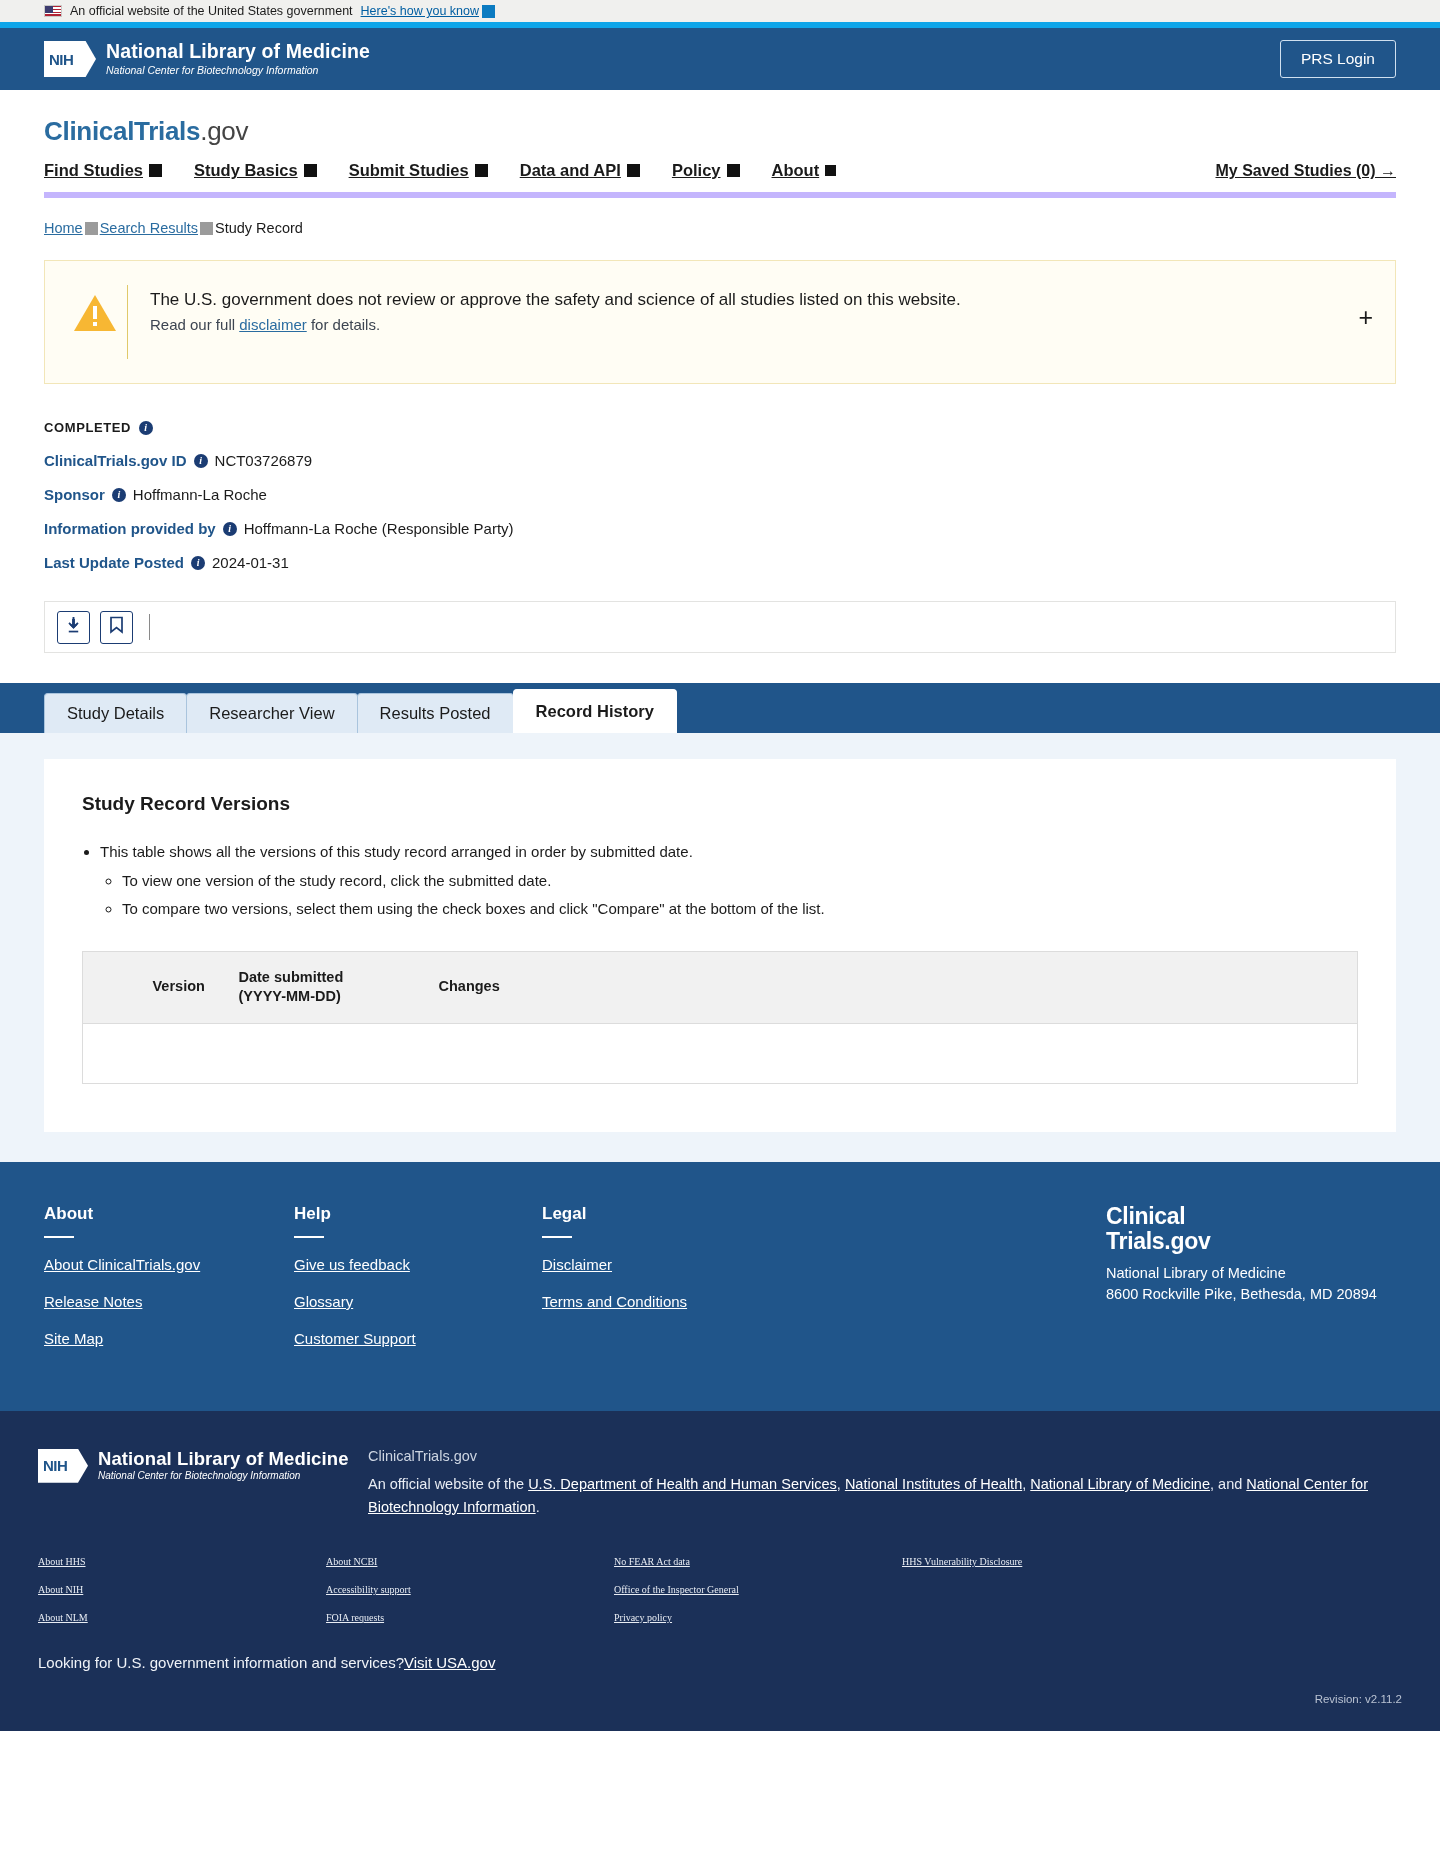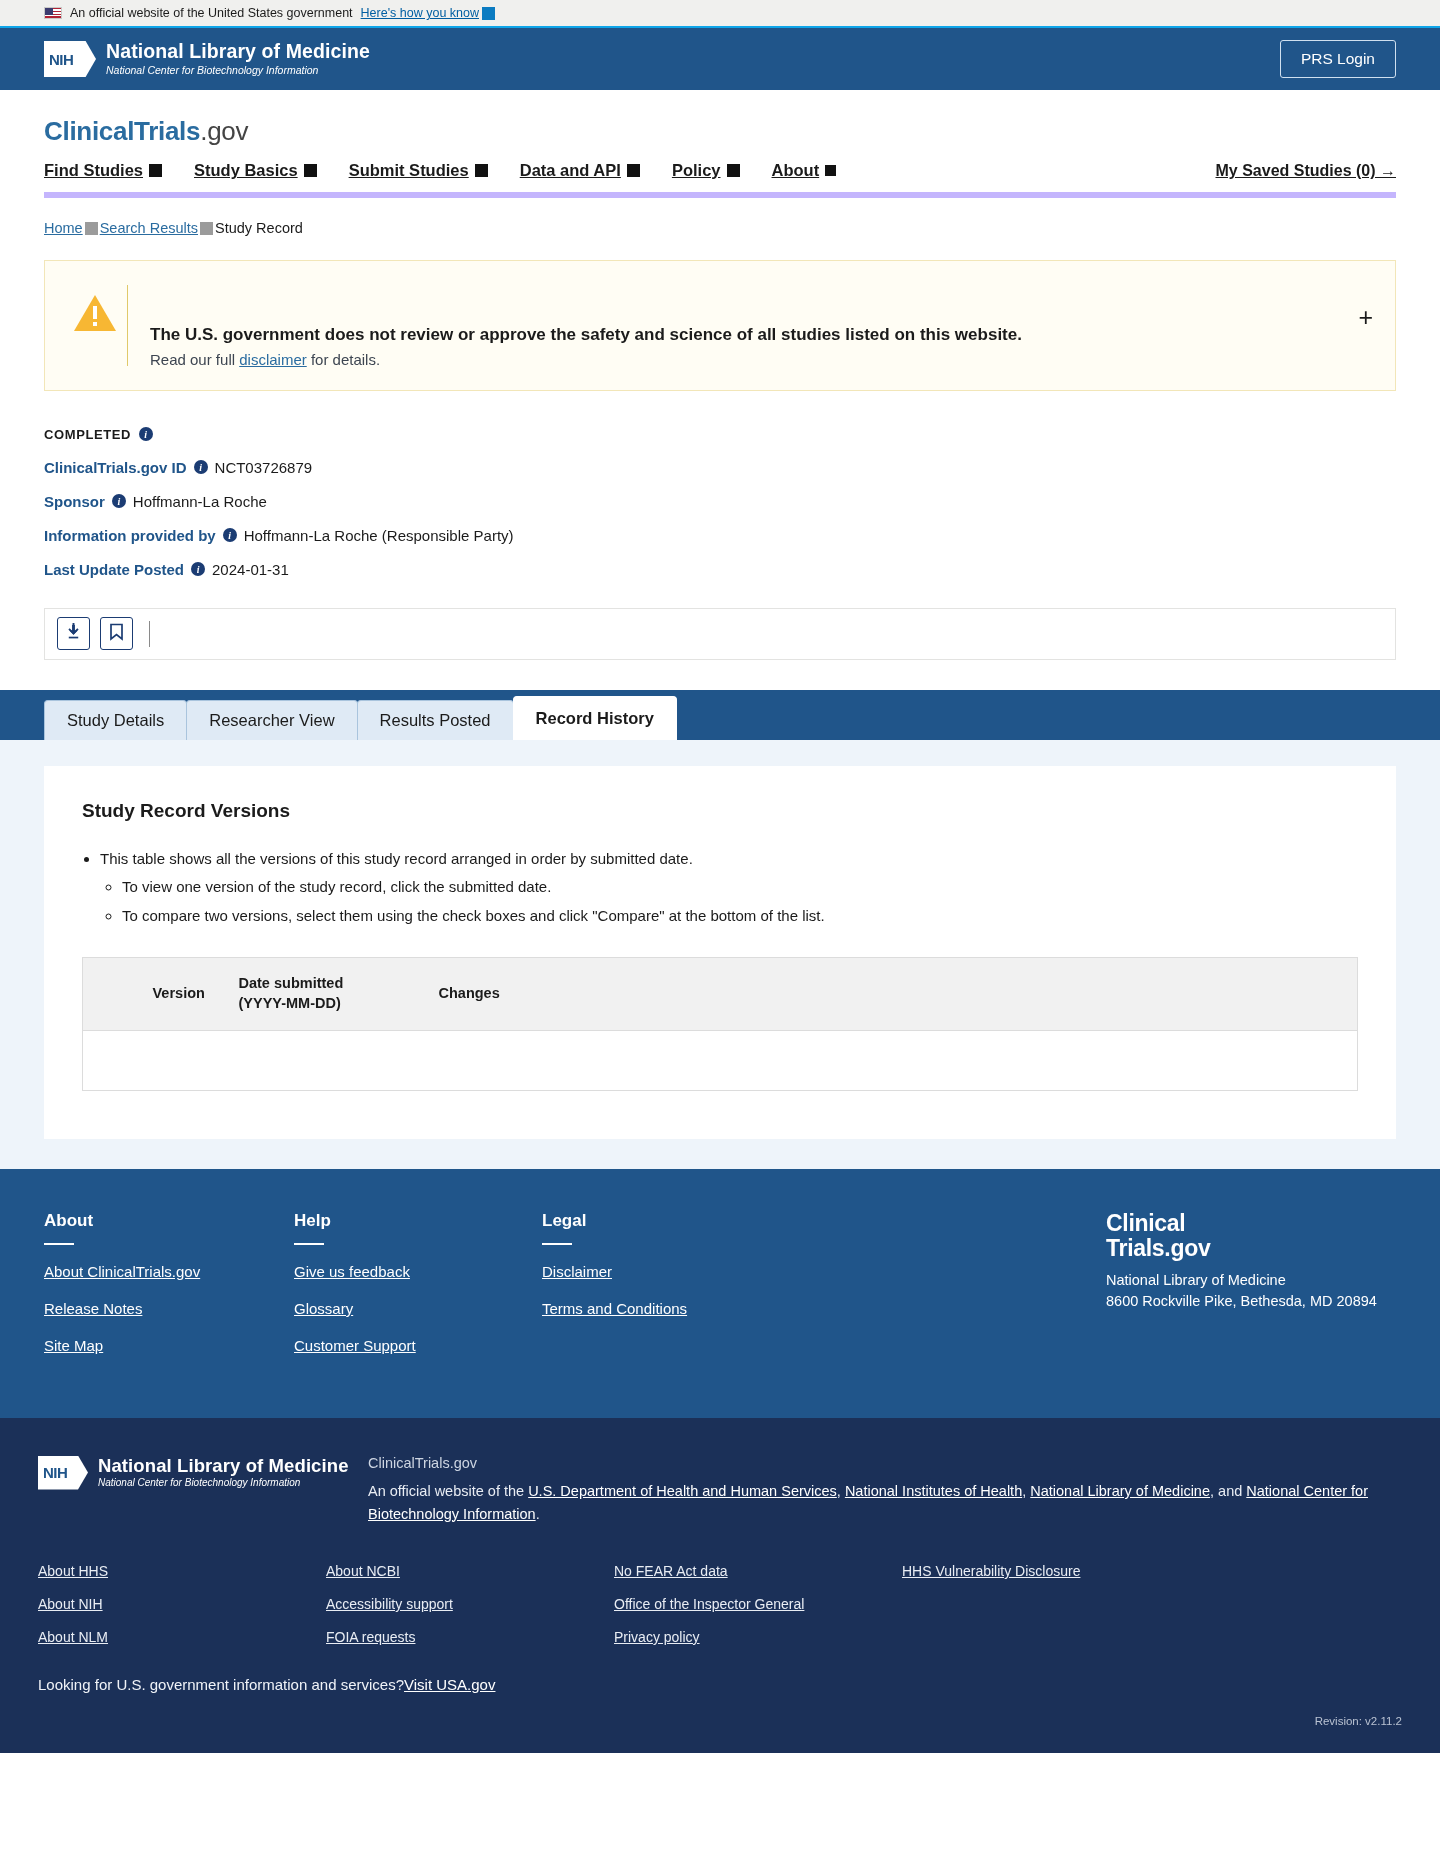--- a/index.html
+++ b/index.html
@@ -18,21 +18,21 @@
 
   
   .usa-banner {
     background: #f0f0ee;
     height: 28px;
     display: flex;
     align-items: center;
     padding: 0 44px;
     font-size: 12.5px;
     color: #1b1b1b;
-    border-bottom: 2px solid #0ea5e9;
+    border-bottom: 6px solid #0ea5e9;
   }
   .flag-icon {
     width: 18px; height: 12px;
     display: inline-block;
     position: relative;
     margin-right: 8px;
     background: linear-gradient(to bottom,
       #b22234 0, #b22234 14%, #fff 14%, #fff 28%,
       #b22234 28%, #b22234 42%, #fff 42%, #fff 57%,
       #b22234 57%, #b22234 71%, #fff 71%, #fff 85%,
@@ -159,21 +159,21 @@
     align-items:flex-start;
     padding: 22px 18px 22px 22px;
     position: relative;
     min-height: 124px;
   }
   .alert-icon { width: 56px; flex: 0 0 56px; display:flex; justify-content:center; padding-top:10px;}
   .alert-divider {
     width:1px; background:#e0c96a; align-self: stretch; margin: 2px 22px 2px 4px;
   }
   .alert-body { flex: 1; padding-top: 6px; }
-  .alert-title { font-size: 17px; font-weight: bold; color:#1b1b1b; line-height: 1.35; margin-top: 35px; }
+  .alert-title { font-size: 17px; font-weight: normal; color:#1b1b1b; line-height: 1.35; }
   .alert-sub { font-size: 15px; color:#3d4551; margin-top: 4px; }
   .alert-sub a { color:#2a6ca0; text-decoration: underline; }
   .alert-plus {
     position:absolute; right: 22px; top: 44px;
     font-size: 25px; color:#1b1b1b; line-height:1; cursor:pointer;
     font-family: "Liberation Sans", sans-serif;
   }
 
   
   .status-row {
@@ -347,22 +347,23 @@
   .fd-official a { color:#fff; text-decoration: underline; }
   .fd-links {
     display:flex;
     margin-top: 38px;
   }
   .fd-links .c { width: 288px; }
   .fd-links .c a {
     display:block;
     color:#e9edf4;
     text-decoration: underline;
-    font-size: 14px;
+    font-size: 10px;
     margin-bottom: 17px;
+    font-family: Liberation Serif, serif;
   }
   .fd-usa {
     margin-top: 14px;
     font-size: 15px;
     color:#f0f3f8;
   }
   .fd-usa a { color:#fff; text-decoration: underline; }
   .fd-rev {
     text-align: right;
     font-size: 11.5px;

